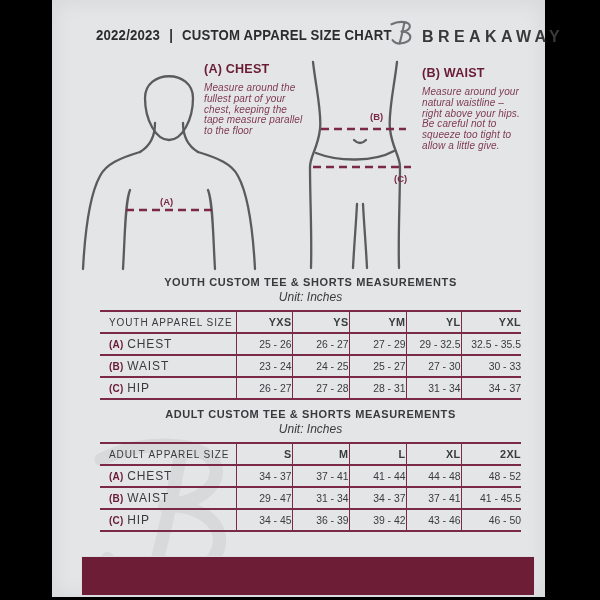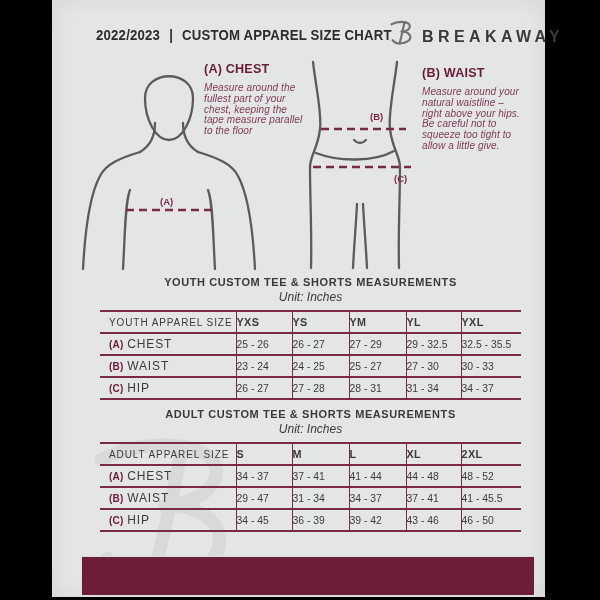--- a/index.html
+++ b/index.html
@@ -36,21 +36,21 @@
   .marker{font-family:"Liberation Sans",sans-serif;font-size:9.5px;
     font-weight:700;fill:var(--line);}
 
   
   .sec-title{width:421px;text-align:center;font-weight:700;font-size:11px;
     letter-spacing:.6px;color:#3a3a3d;z-index:1;}
   .sec-unit{width:421px;text-align:center;font-style:italic;font-size:12px;
     color:#3a3a3d;z-index:1;}
   table.size-table{border-collapse:collapse;table-layout:fixed;width:421px;z-index:1;}
   .size-table td{border-top:2px solid var(--line);height:22px;
-    font-size:10.4px;color:var(--ink);text-align:left;vertical-align:middle;
+    font-size:10.4px;color:var(--ink);text-align:right;vertical-align:middle;
     padding:0;background:transparent;}
   .size-table tr:last-child td{border-bottom:2px solid var(--line);}
   .size-table td + td{border-left:1.6px solid var(--line);}
   .size-table td.lbl{text-align:left;padding-left:9px;letter-spacing:.9px;
     font-size:10px;}
   .size-table td.size-h{font-weight:700;font-size:10.8px;letter-spacing:.4px;}
   .pref{font-weight:700;color:var(--maroon);letter-spacing:.2px;}
   .row-name{letter-spacing:.9px;font-size:12px;}
 
   .footer-bar{background:#6e1d37;border:1.5px solid #dcdde0;z-index:2;}

